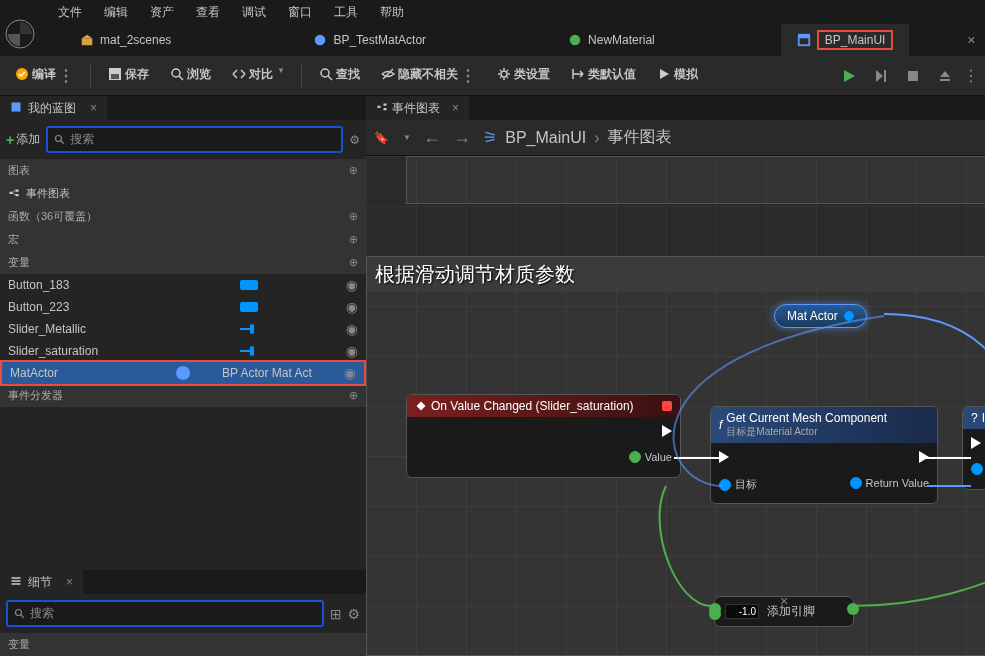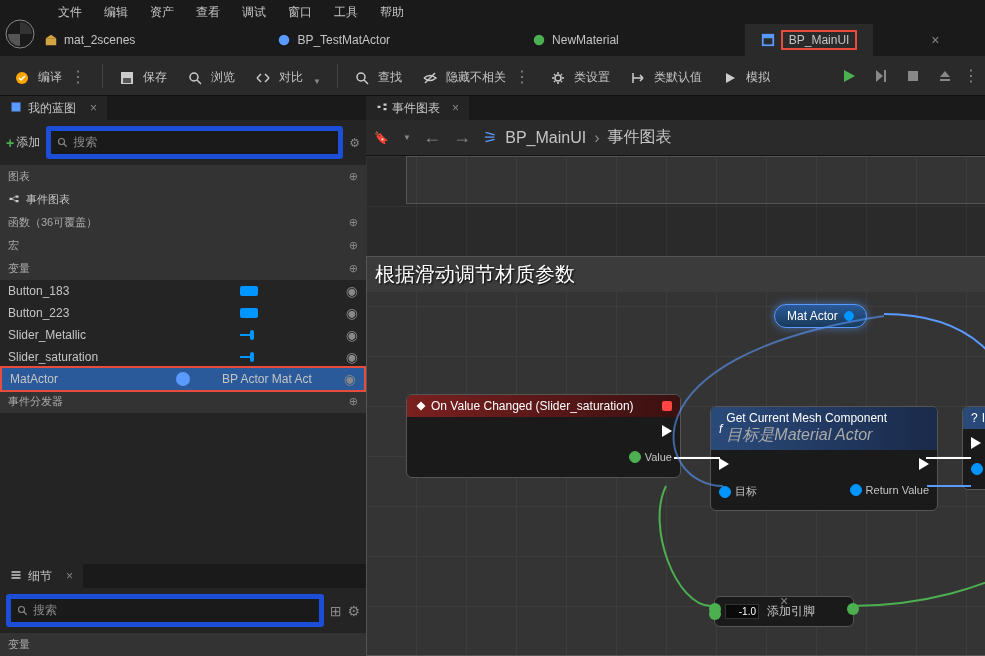--- a/index.html
+++ b/index.html
@@ -5,51 +5,51 @@
     * { margin: 0; padding: 0; box-sizing: border-box; font-family: "Segoe UI", "Microsoft YaHei", sans-serif; }
     body { background: #1a1a1a; color: #c5c5c5; font-size: 12px; width: 985px; height: 656px; overflow: hidden; position: relative; }
     
     
     .menubar { height: 24px; display: flex; align-items: center; gap: 22px; padding: 0 58px; background: #1a1a1a; }
     .menubar span { color: #c5c5c5; cursor: pointer; }
     .logo { position: absolute; left: 4px; top: 18px; width: 32px; height: 32px; }
     .logo svg { width: 32px; height: 32px; }
     
     
-    .tabbar { height: 32px; display: flex; align-items: center; padding-left: 28px; background: #1a1a1a; }
+    .tabbar { height: 32px; display: flex; align-items: center; padding-left: 64px; background: #1a1a1a; }
     .tab { display: flex; align-items: center; gap: 6px; padding: 0 16px; height: 32px; color: #c5c5c5; cursor: pointer; position: relative; }
     .tab .ticon { width: 14px; height: 14px; display: inline-block; }
     .tab.active { background: #2a2a2a; }
     .tab-spacer { width: 110px; }
     .tab-highlight { border: 2px solid #e74c3c; padding: 1px 6px; }
     .tab-close { position: absolute; right: -66px; color: #888; cursor: pointer; font-size: 14px; }
     
     
     .toolbar { height: 40px; display: flex; align-items: center; background: #2a2a2a; border-bottom: 1px solid #111; padding: 0 6px; gap: 4px; }
-    .tbtn { display: flex; align-items: flex-end; gap: 8px; padding: 4px 8px; color: #c5c5c5; cursor: pointer; height: 28px; }
+    .tbtn { display: flex; align-items: flex-start; gap: 2px; padding: 4px 8px; color: #c5c5c5; cursor: pointer; height: 28px; font-weight: bold; }
     .tbtn .ticon { width: 16px; height: 16px; }
     .divider { width: 1px; height: 24px; background: #444; margin: 0 4px; }
     .dropdown-arrow { font-size: 8px; color: #888; margin-left: 2px; }
     .toolbar-right { margin-left: auto; display: flex; align-items: center; gap: 4px; }
     .play-btn { width: 28px; height: 28px; display: flex; align-items: center; justify-content: center; }
     .more-dots { color: #888; font-size: 16px; }
     
     
     .main { display: flex; height: 560px; }
     
     
     .left-panel { width: 366px; background: #242424; display: flex; flex-direction: column; }
     .panel-tab { background: #1a1a1a; display: flex; align-items: center; height: 24px; }
     .panel-tab-inner { background: #242424; padding: 2px 10px; display: flex; align-items: center; gap: 6px; height: 24px; }
     .panel-tab-close { color: #888; margin-left: 8px; cursor: pointer; }
     
     .add-row { display: flex; align-items: center; padding: 6px; gap: 6px; background: #242424; }
     .add-btn { display: flex; align-items: center; gap: 2px; color: #c5c5c5; }
     .add-plus { color: #4caf50; font-size: 14px; font-weight: bold; }
-    .search-box { flex: 1; background: #1a1a1a; border: 5px solid #1d4ed8; padding: 3px 6px; color: #888; display: flex; align-items: center; gap: 4px; border-radius: 3px; }
+    .search-box { flex: 1; background: #1a1a1a; border: 2px solid #1d4ed8; padding: 3px 6px; color: #888; display: flex; align-items: center; gap: 4px; border-radius: 3px; }
     .gear-btn { color: #888; cursor: pointer; }
     
     .cat-header { background: #333; padding: 4px 8px; display: flex; align-items: center; justify-content: space-between; font-size: 11px; color: #aaa; cursor: pointer; }
     .cat-header .plus-circle { color: #888; }
     .cat-sub { background: #333; padding: 4px 8px 4px 8px; display: flex; align-items: center; gap: 6px; font-size: 11px; color: #c5c5c5; }
     
     .var-row { display: flex; align-items: center; padding: 3px 8px; font-size: 12px; color: #c5c5c5; background: #242424; gap: 28px; }
     .var-row.selected { background: #2a5a9a; border: 2px solid #e74c3c; margin: -2px 0; position: relative; z-index: 1; }
     .var-name { flex: 1; }
     .var-type-icon { width: 18px; height: 10px; border-radius: 2px; margin-right: 60px; }
@@ -81,21 +81,21 @@
       linear-gradient(90deg, #333 1px, transparent 1px);
       background-size: 50px 50px;
     }
     .comment-box { position: absolute; background: rgba(255,255,255,0.05); border: 1px solid #555; }
     .comment-title { background: rgba(60,60,60,0.9); color: #fff; font-size: 20px; padding: 4px 8px; text-shadow: 1px 1px 2px #000; }
     
     .node { position: absolute; background: #1a1a1a; border: 1px solid #555; border-radius: 6px; min-width: 200px; }
     .node-header { padding: 4px 8px; border-radius: 5px 5px 0 0; font-size: 12px; color: #fff; display: flex; align-items: center; gap: 4px; }
     .node-header.red { background: linear-gradient(to right, #7a2020, #3a1010); }
     .node-header.blue { background: linear-gradient(to right, #2a4a7a, #1a2a4a); }
-    .node-sub { font-size: 16px; color: #aaa; font-style: italic; }
+    .node-sub { font-size: 10px; color: #aaa; }
     .node-body { padding: 8px; display: flex; justify-content: space-between; min-height: 60px; }
     .node-pins-left, .node-pins-right { display: flex; flex-direction: column; gap: 14px; }
     .pin-row { display: flex; align-items: center; gap: 4px; font-size: 11px; color: #c5c5c5; }
     .pin { width: 12px; height: 12px; border-radius: 50%; border: 1px solid #888; }
     .pin.exec { width: 0; height: 0; border: none; border-left: 10px solid #fff; border-top: 6px solid transparent; border-bottom: 6px solid transparent; border-radius: 0; }
     .pin.blue { background: #0095ff; border-color: #0095ff; }
     .pin.green { background: #4caf50; border-color: #4caf50; }
     .node-pins-right .pin-row { flex-direction: row-reverse; }
     
     .var-node { position: absolute; background: linear-gradient(to bottom, #2a5a9a, #1a3a5a); border: 1px solid #5a9aff; border-radius: 12px; padding: 4px 12px; display: flex; align-items: center; gap: 6px; color: #fff; font-size: 12px; box-shadow: 0 0 8px rgba(90,154,255,0.6); }

